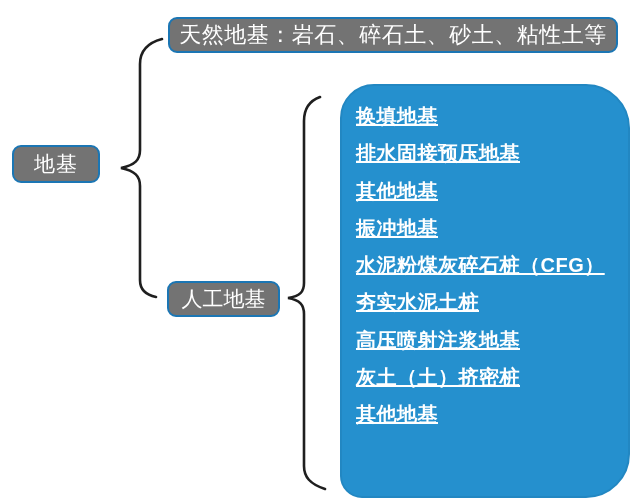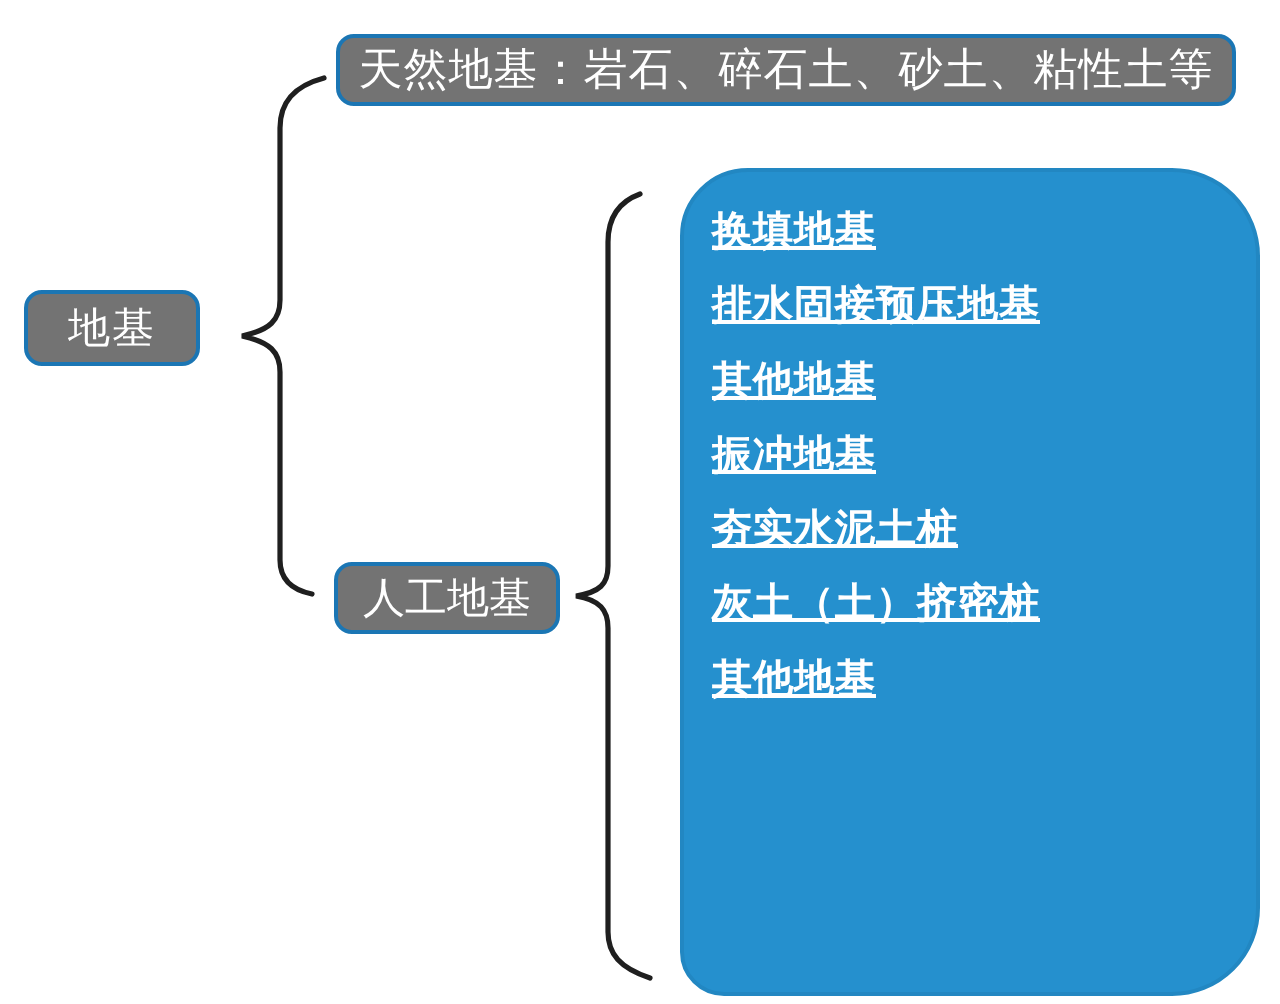--- a/index.html
+++ b/index.html
@@ -98,18 +98,20 @@
 
   <div class="node node-natural">天然地基：岩石、碎石土、砂土、粘性土等</div>
 
   <div class="node node-artificial">人工地基</div>
 
   <div class="methods-panel">
     <div class="method-item">换填地基</div>
     <div class="method-item">排水固接预压地基</div>
     <div class="method-item">其他地基</div>
     <div class="method-item">振冲地基</div>
+    <div class="method-item">水泥粉煤灰碎石桩（CFG）</div>
     <div class="method-item">夯实水泥土桩</div>
+    <div class="method-item">高压喷射注浆地基</div>
     <div class="method-item">灰土（土）挤密桩</div>
     <div class="method-item">其他地基</div>
   </div>
 
 </div>
 
 </body></html>

